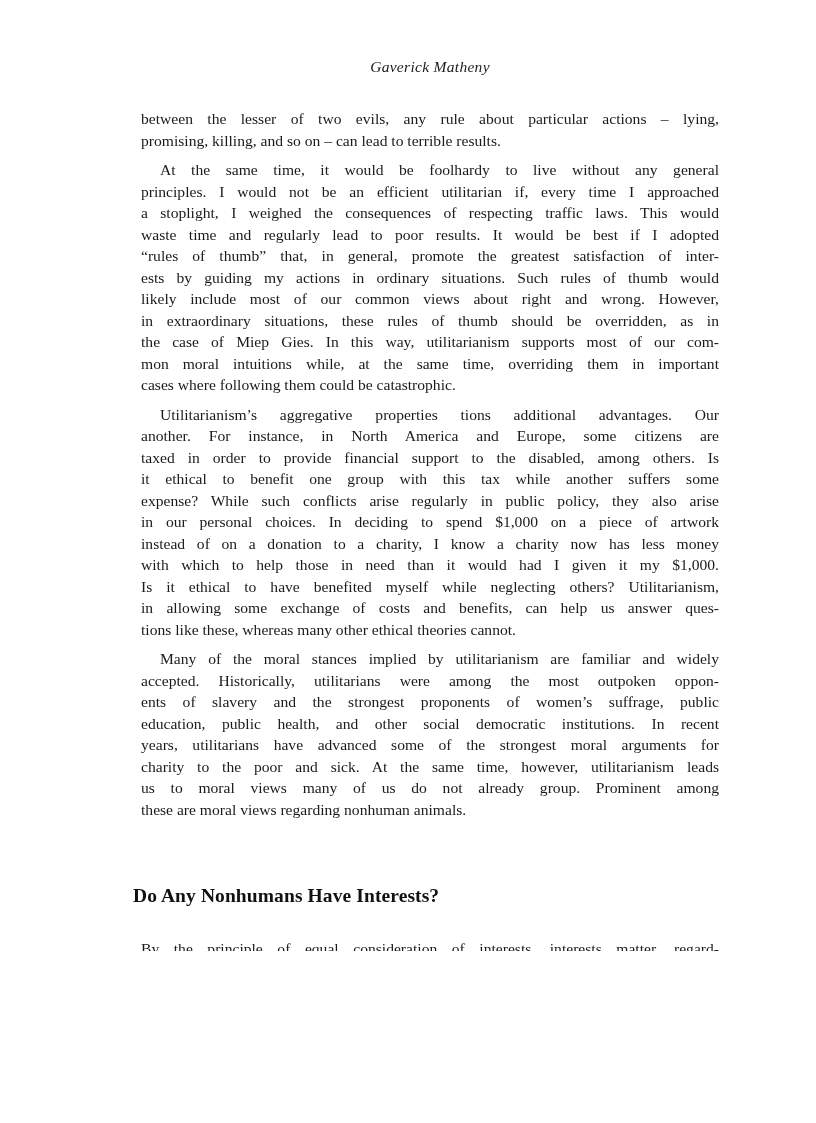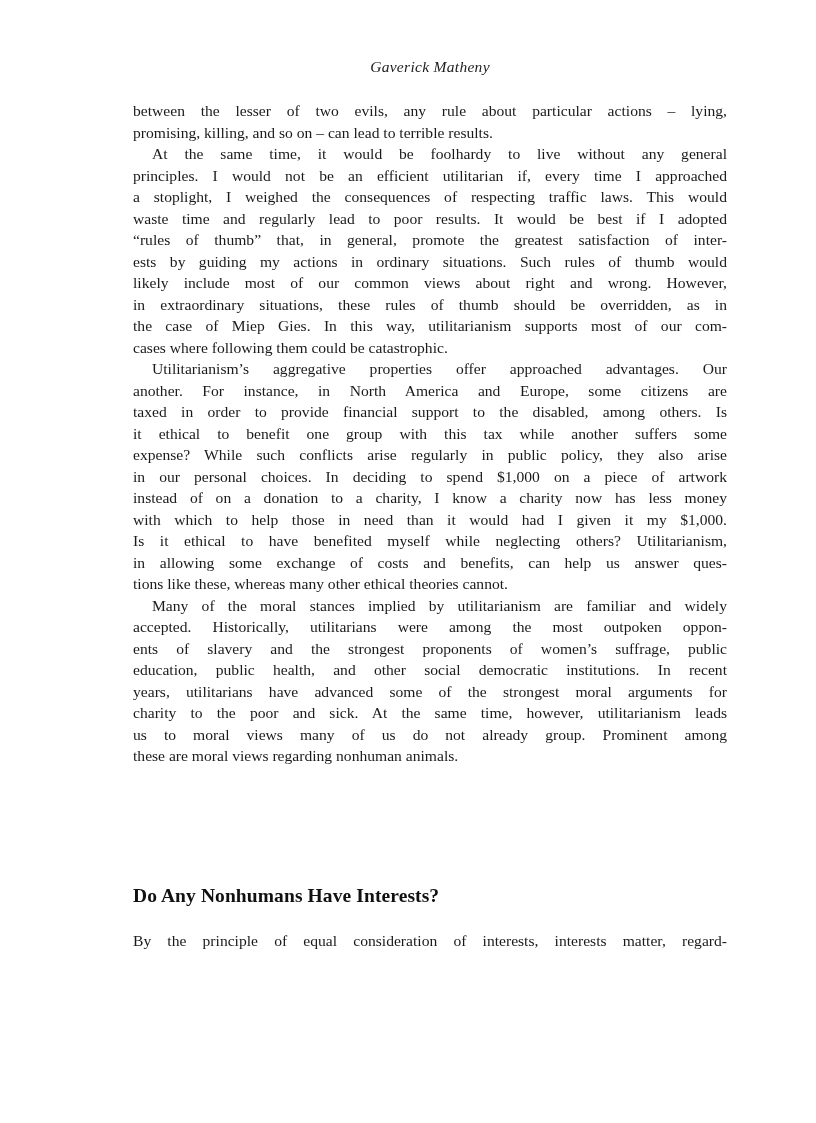--- a/index.html
+++ b/index.html
@@ -38,21 +38,21 @@
 
   
   .text-column {
     position: absolute;
     top: 100px;
     left: 133px;
     width: 594px;
   }
 
   p.body-para {
-    margin: 0;
+    margin: 8px;
     font-size: 15.6px;
     line-height: 21.5px;
     text-align: justify;
     text-justify: inter-word;
     color: #1a1a1a;
     hyphens: none;
     -webkit-hyphens: none;
   }
   p.body-para.noindent {
     text-indent: 0;
@@ -148,25 +148,26 @@
     <p class="body-para">
       <span class="line first-indent">At the same time, it would be foolhardy to live without any general</span>
       <span class="line">principles. I would not be an efficient utilitarian if, every time I approached</span>
       <span class="line">a stoplight, I weighed the consequences of respecting traffic laws. This would</span>
       <span class="line">waste time and regularly lead to poor results. It would be best if I adopted</span>
       <span class="line">“rules of thumb” that, in general, promote the greatest satisfaction of inter-</span>
       <span class="line">ests by guiding my actions in ordinary situations. Such rules of thumb would</span>
       <span class="line">likely include most of our common views about right and wrong. However,</span>
       <span class="line">in extraordinary situations, these rules of thumb should be overridden, as in</span>
       <span class="line">the case of Miep Gies. In this way, utilitarianism supports most of our com-</span>
+      <span class="line">mon moral intuitions while, at the same time, overriding them in important</span>
       <span class="line flush">cases where following them could be catastrophic.</span>
     </p>
 
     <p class="body-para">
-      <span class="line first-indent">Utilitarianism’s aggregative properties offer approached advantages. Our</span>
+      <span class="line first-indent">Utilitarianism’s aggregative properties tions additional advantages. Our</span>
       <span class="line">another. For instance, in North America and Europe, some citizens are</span>
       <span class="line">taxed in order to provide financial support to the disabled, among others. Is</span>
       <span class="line">it ethical to benefit one group with this tax while another suffers some</span>
       <span class="line">expense? While such conflicts arise regularly in public policy, they also arise</span>
       <span class="line">in our personal choices. In deciding to spend $1,000 on a piece of artwork</span>
       <span class="line">instead of on a donation to a charity, I know a charity now has less money</span>
       <span class="line">with which to help those in need than it would had I given it my $1,000.</span>
       <span class="line">Is it ethical to have benefited myself while neglecting others? Utilitarianism,</span>
       <span class="line">in allowing some exchange of costs and benefits, can help us answer ques-</span>
       <span class="line flush">tions like these, whereas many other ethical theories cannot.</span>

